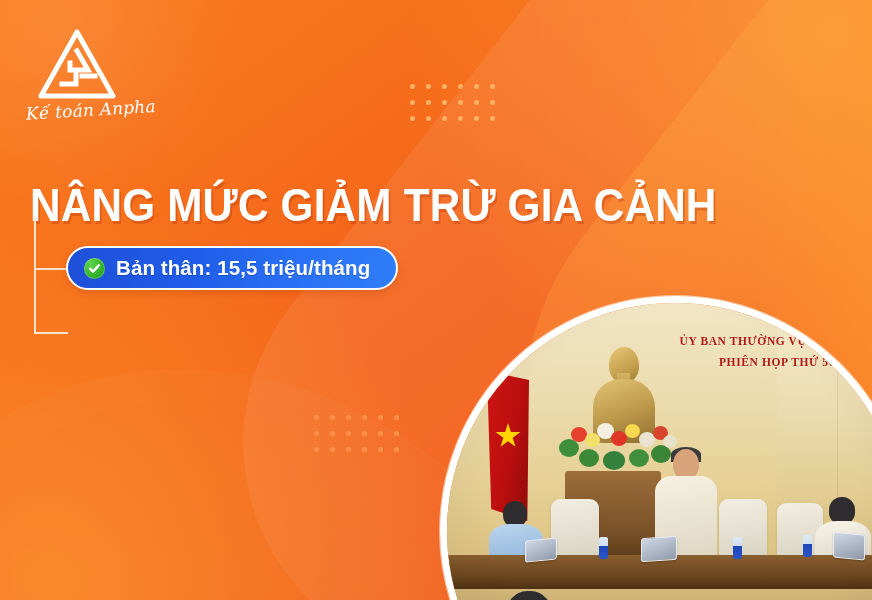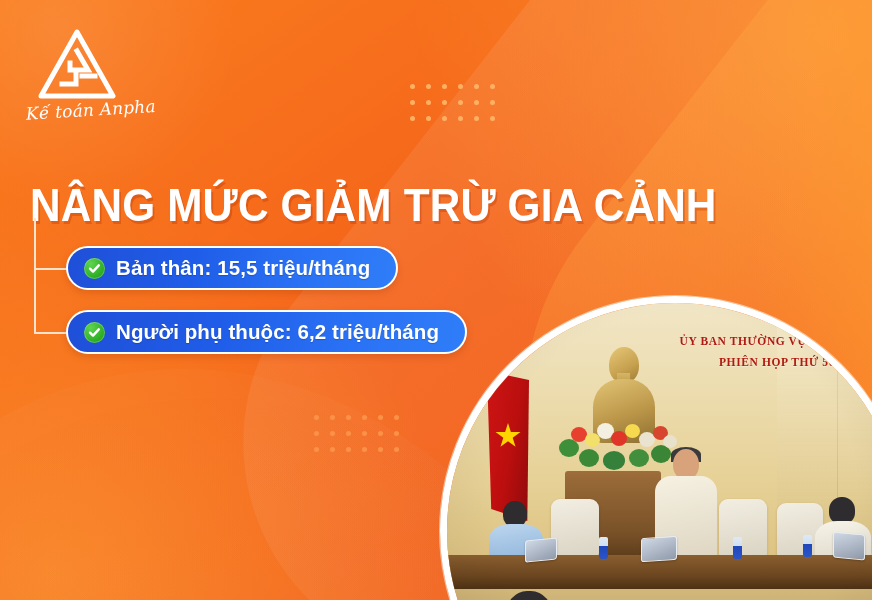--- a/index.html
+++ b/index.html
@@ -425,28 +425,20 @@
 
   <div class="pill" id="pill-1">
     <span class="check">
       <svg width="13" height="13" viewBox="0 0 14 14" aria-hidden="true">
         <path d="M2.2 7.2 L5.4 10.3 L11.6 3.6" fill="none" stroke="#ffffff" stroke-width="2.6" stroke-linecap="round" stroke-linejoin="round"></path>
       </svg>
     </span>
     <span class="label">Bản thân: 15,5 triệu/tháng</span>
   </div>
 
-  <div class="pill" id="pill-2">
-    <span class="check">
-      <svg width="13" height="13" viewBox="0 0 14 14" aria-hidden="true">
-        <path d="M2.2 7.2 L5.4 10.3 L11.6 3.6" fill="none" stroke="#ffffff" stroke-width="2.6" stroke-linecap="round" stroke-linejoin="round"></path>
-      </svg>
-    </span>
-    <span class="label">Người phụ thuộc: 6,2 triệu/tháng</span>
-  </div>
 
   <div class="photo-wrap">
     <div class="photo">
       <div class="room"></div>
 
       <div class="wall-panel" style="left:330px;top:0;width:60px;height:250px;"></div>
       <div class="wall-panel" style="left:390px;top:0;width:60px;height:250px;"></div>
 
       <div class="banner-text">
         <div>ỦY BAN THƯỜNG VỤ QUỐC HỘI</div>

